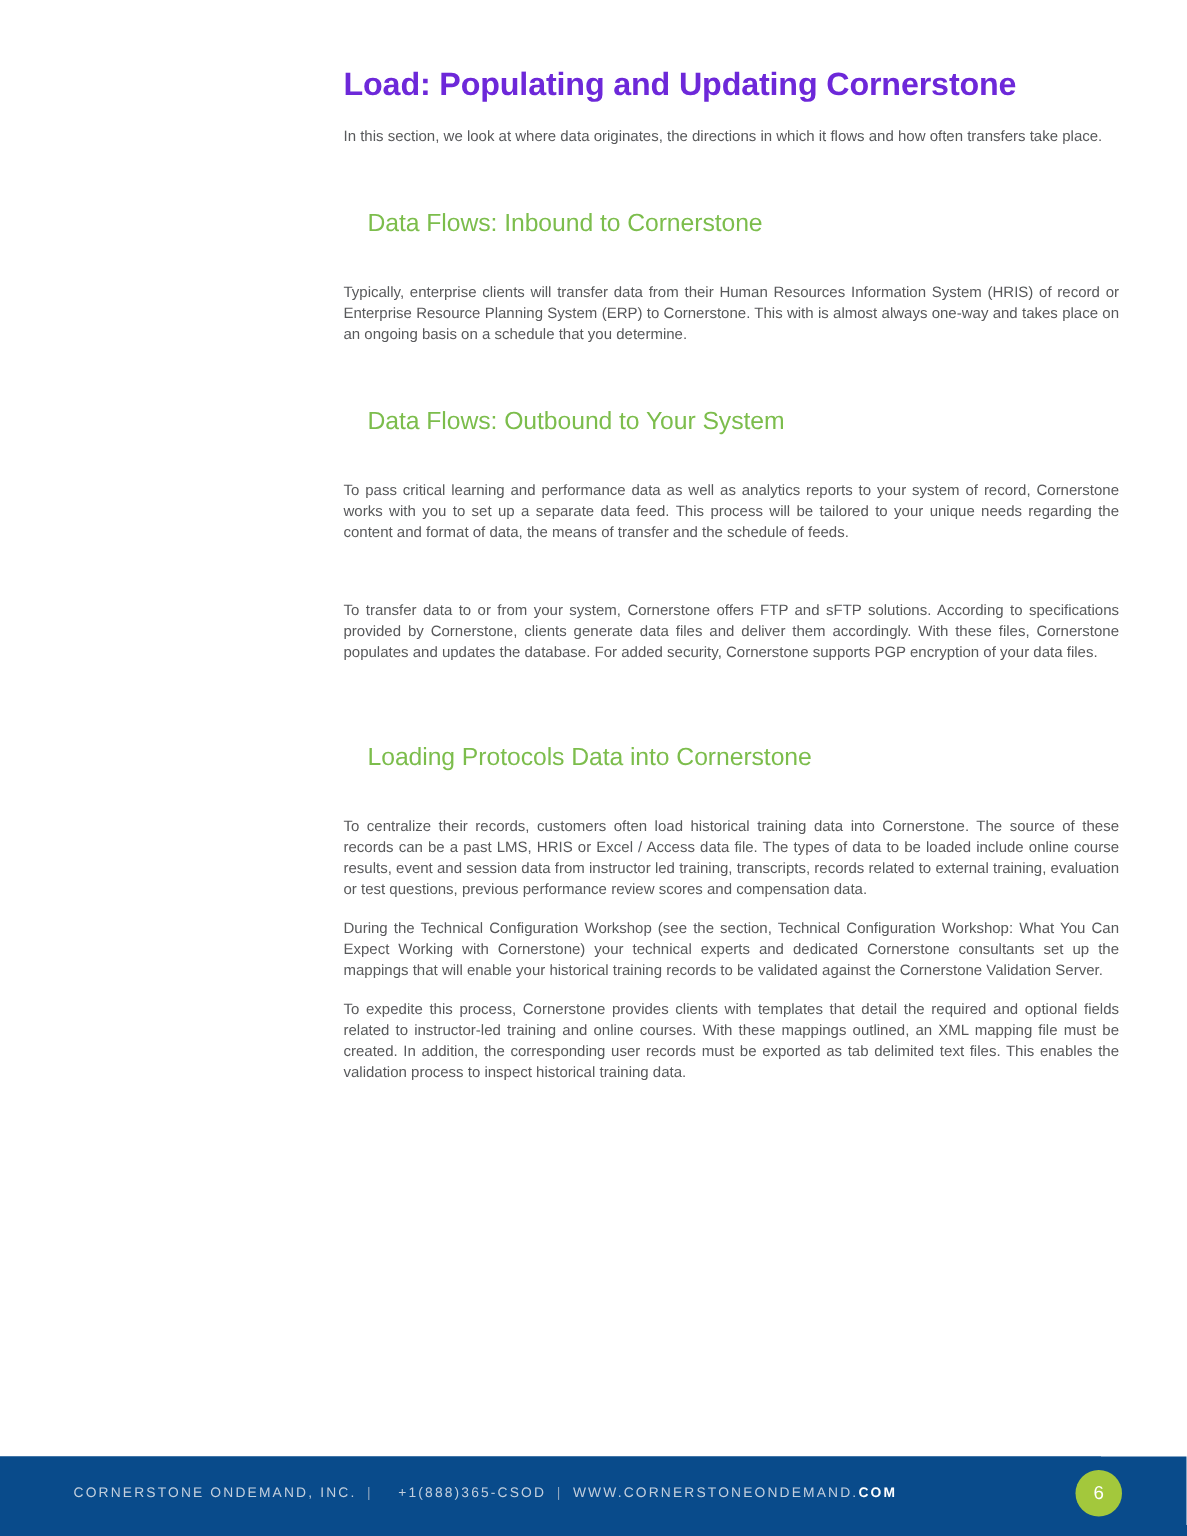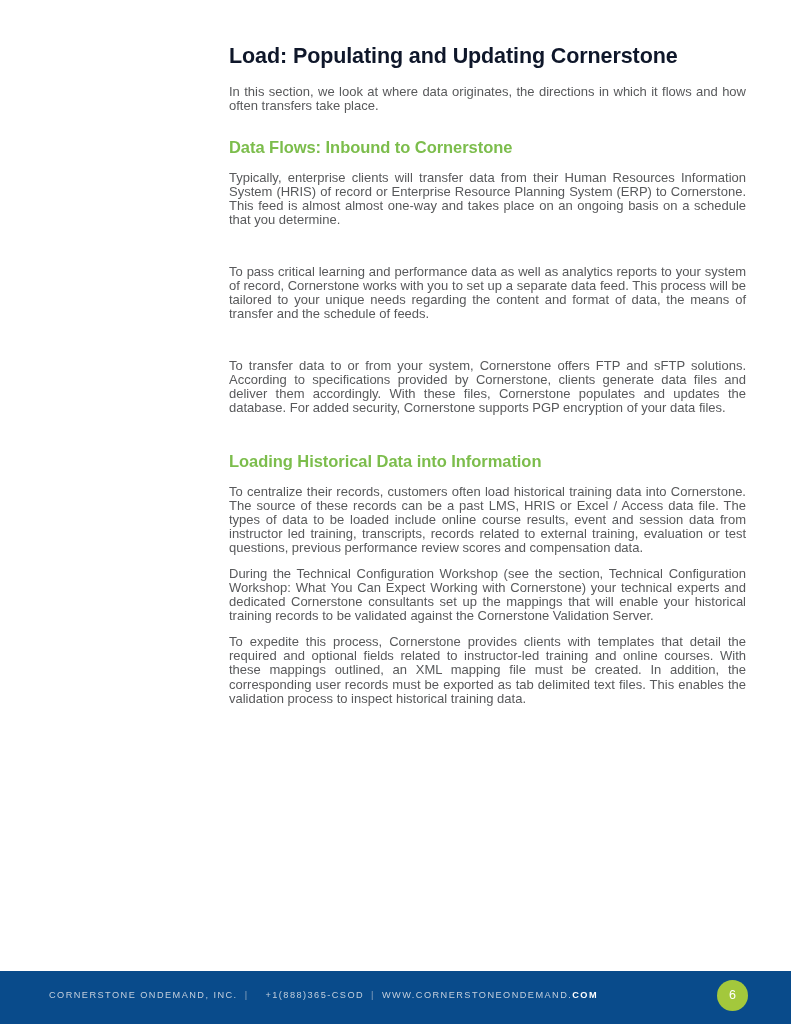--- a/index.html
+++ b/index.html
@@ -27,37 +27,37 @@
   .content {
     position: absolute;
     left: 229px;
     top: 44px;
     width: 517px;
   }
 
   h1.doc-title {
     font-size: 21.5px;
     font-weight: bold;
-    color: #0f172a;
+    color: #6d28d9;
     margin: 0 0 16px 0;
     letter-spacing: -0.1px;
     line-height: 1.15;
   }
 
   h2.section-heading {
     font-size: 16.5px;
-    font-weight: bold;
+    font-weight: normal;
     color: #7cbd4c;
-    margin: 0;
+    margin: 16px;
     line-height: 1.2;
     letter-spacing: -0.05px;
   }
 
   p.body-text {
-    font-size: 13px;
+    font-size: 10px;
     color: #58595b;
     line-height: 14.05px;
     margin: 0;
     text-align: justify;
     text-justify: inter-word;
   }
   .sp-h2-top   { height: 25px; }
   .sp-h2-bot   { height: 13px; }
   .sp-para     { height: 12px; }
 
@@ -121,33 +121,34 @@
 
   <div class="content">
 
     <h1 class="doc-title">Load: Populating and Updating Cornerstone</h1>
 
     <p class="body-text">In this section, we look at where data originates, the directions in which it flows and how often transfers take place.</p>
 
     <div class="sp-h2-top"></div>
     <h2 class="section-heading">Data Flows: Inbound to Cornerstone</h2>
     <div class="sp-h2-bot"></div>
-    <p class="body-text">Typically, enterprise clients will transfer data from their Human Resources Information System (HRIS) of record or Enterprise Resource Planning System (ERP) to Cornerstone. This feed is almost almost one-way and takes place on an ongoing basis on a schedule that you determine.</p>
+    <p class="body-text">Typically, enterprise clients will transfer data from their Human Resources Information System (HRIS) of record or Enterprise Resource Planning System (ERP) to Cornerstone. This with is almost always one-way and takes place on an ongoing basis on a schedule that you determine.</p>
 
     <div class="sp-h2-top"></div>
+    <h2 class="section-heading">Data Flows: Outbound to Your System</h2>
     <div class="sp-h2-bot"></div>
     <p class="body-text">To pass critical learning and performance data as well as analytics reports to your system of record, Cornerstone works with you to set up a separate data feed. This process will be tailored to your unique needs regarding the content and format of data, the means of transfer and the schedule of feeds.</p>
 
     <div class="sp-h2-top"></div>
     <div class="sp-h2-bot"></div>
     <p class="body-text">To transfer data to or from your system, Cornerstone offers FTP and sFTP solutions. According to specifications provided by Cornerstone, clients generate data files and deliver them accordingly. With these files, Cornerstone populates and updates the database. For added security, Cornerstone supports PGP encryption of your data files.</p>
     <div class="sp-para"></div>
 
     <div class="sp-h2-top"></div>
-    <h2 class="section-heading">Loading Historical Data into Information</h2>
+    <h2 class="section-heading">Loading Protocols Data into Cornerstone</h2>
     <div class="sp-h2-bot"></div>
     <p class="body-text">To centralize their records, customers often load historical training data into Cornerstone. The source of these records can be a past LMS, HRIS or Excel / Access data file. The types of data to be loaded include online course results, event and session data from instructor led training, transcripts, records related to external training, evaluation or test questions,  previous performance review scores and compensation data.</p>
     <div class="sp-para"></div>
     <p class="body-text">During the Technical Configuration Workshop (see the section, Technical Configuration Workshop: What You Can Expect Working with Cornerstone) your technical experts and dedicated Cornerstone consultants set up the mappings that will enable your historical training records to be validated against the Cornerstone Validation Server.</p>
     <div class="sp-para"></div>
     <p class="body-text">To expedite this process, Cornerstone provides clients with templates that detail the required and optional fields related to instructor-led training and online courses. With these mappings outlined, an XML mapping file must be created. In addition, the corresponding user records must be exported as tab delimited text files. This enables the validation process to inspect historical training data.</p>
     <div class="sp-para"></div>
 
   </div>
 

